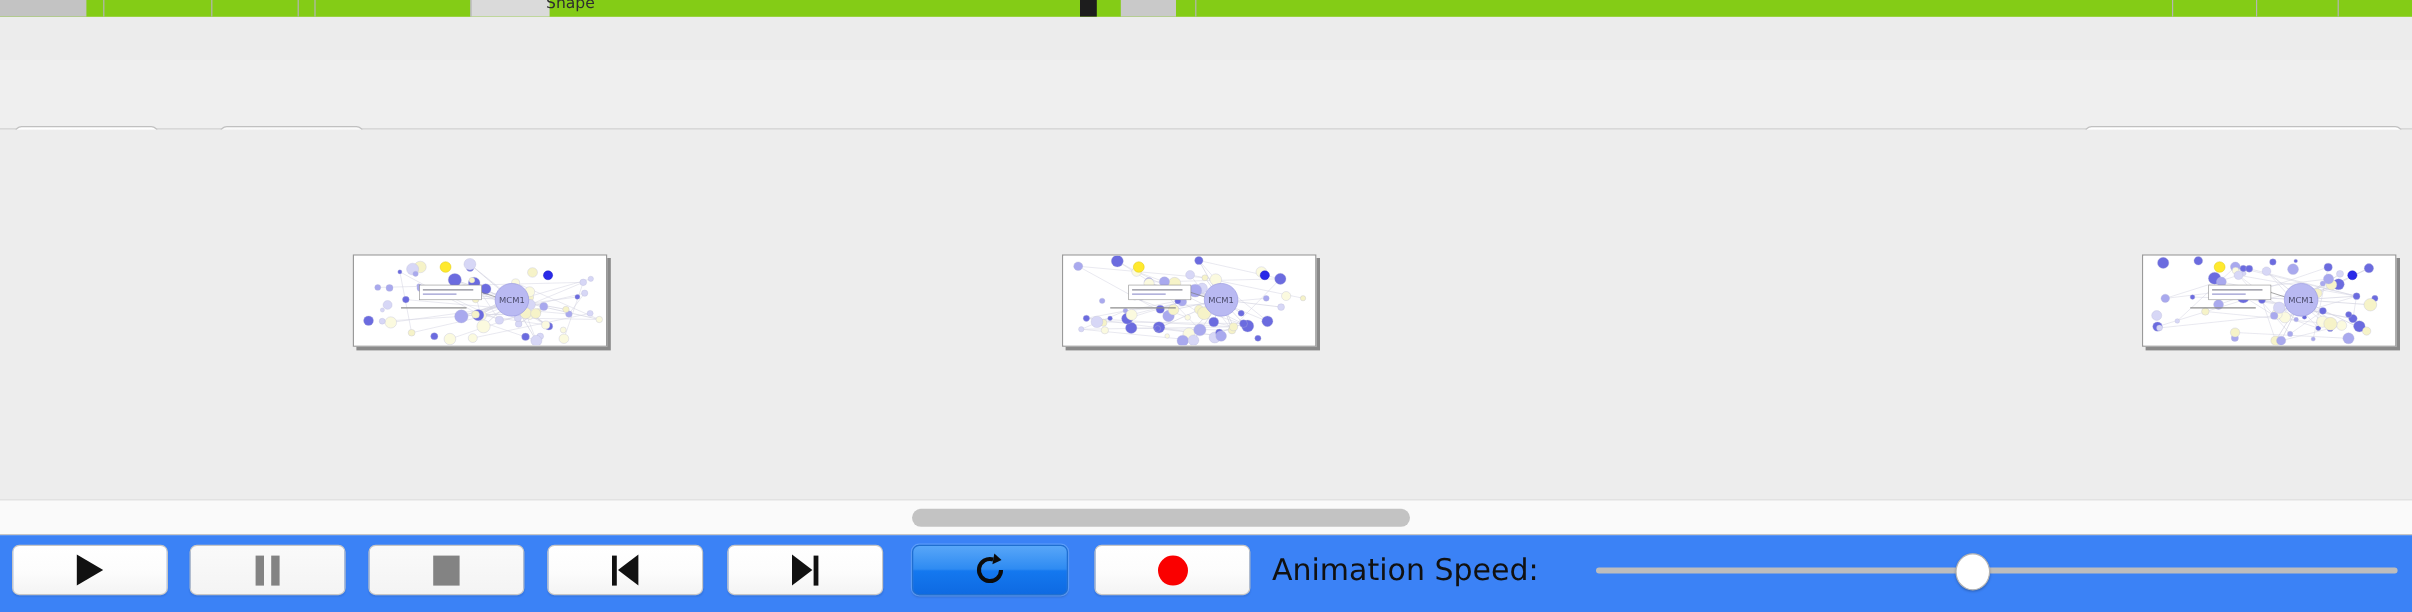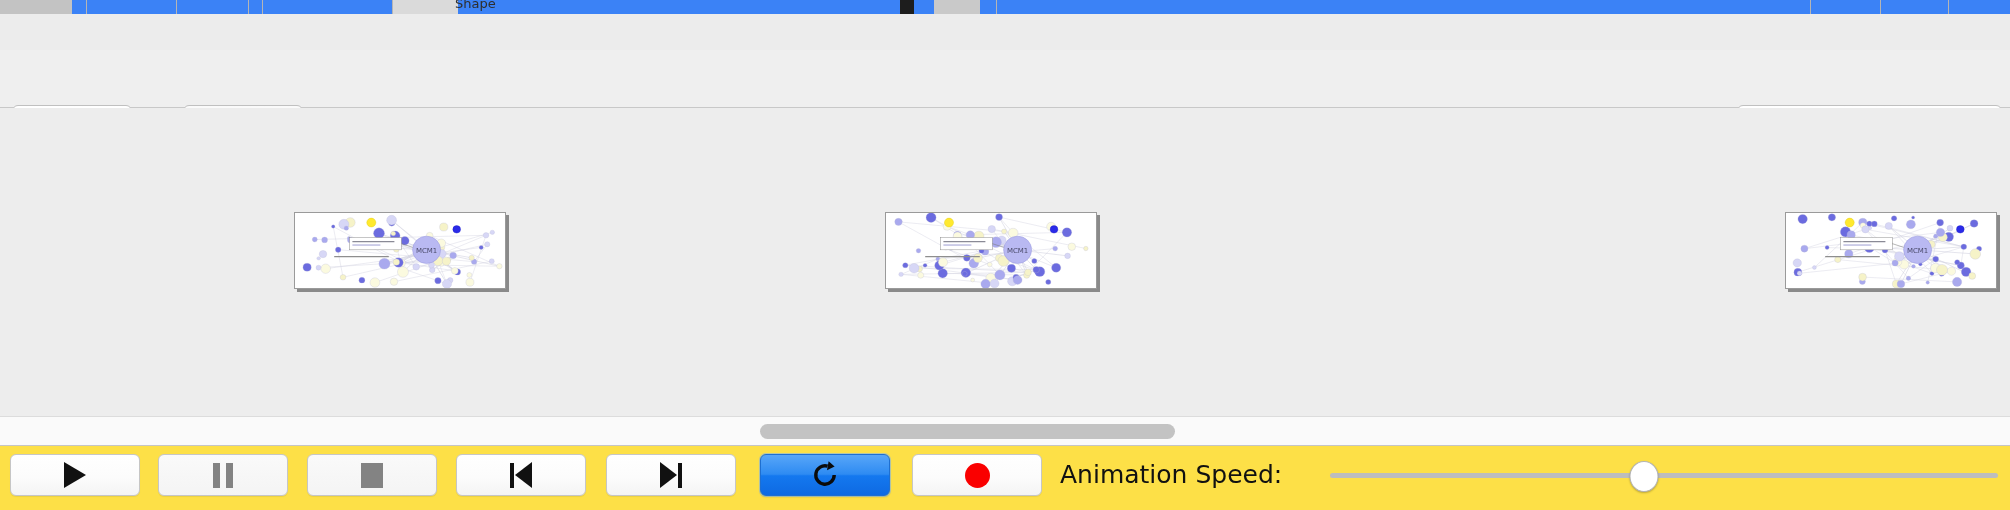--- a/index.html
+++ b/index.html
@@ -6,21 +6,21 @@
   html,body{margin:0;padding:0;}
   body{
     width:2010px;height:510px;overflow:hidden;
     font-family:"DejaVu Sans","Liberation Sans",sans-serif;
     background:#ececec;
     -webkit-font-smoothing:antialiased;
   }
   #app{position:relative;width:2010px;height:510px;}
 
   
-  .bg-strip{position:absolute;left:0;top:0;width:2010px;height:14px;background:#3b82f6;overflow:hidden;}
+  .bg-strip{position:absolute;left:0;top:0;width:2010px;height:14px;background:#84cc16;overflow:hidden;}
   .bg-strip .blk{position:absolute;top:0;height:14px;background:#c3c3c3;}
   .bg-strip .sep{position:absolute;top:0;height:14px;width:1px;background:#b5b5b5;}
   .bg-strip .ghost-text{position:absolute;top:-4px;font-size:13px;color:#2e2e2e;font-family:"DejaVu Sans","Liberation Sans",sans-serif;}
 
   
   .titlebar{
     position:absolute;left:0;top:14px;width:2010px;height:36px;
     background:linear-gradient(to bottom,#ececec 0%,#d8d8d8 100%);
     border-bottom:1px solid #b0b0b0;
     box-sizing:border-box;
@@ -75,21 +75,21 @@
 
   
   .hscroll{
     position:absolute;left:0;top:416px;width:2010px;height:30px;
     background:#fafafa;border-top:1px solid #dcdcdc;border-bottom:1px solid #c5c5c5;box-sizing:border-box;
   }
   .hscroll-thumb{position:absolute;top:7px;height:15px;border-radius:8px;background:#c3c3c3;}
 
   
   .playbar{
-    position:absolute;left:0;top:446px;width:2010px;height:64px;background:#fde047;
+    position:absolute;left:0;top:446px;width:2010px;height:64px;background:#3b82f6;
   }
   .pbtn{
     position:absolute;top:8px;height:42px;box-sizing:border-box;
     border:1px solid #c6c6c6;border-radius:6px;
     background:linear-gradient(to bottom,#ffffff 0%,#fcfcfc 55%,#f4f4f4 100%);
     box-shadow:0 1px 1px rgba(0,0,0,.07);
     display:flex;align-items:center;justify-content:center;cursor:default;user-select:none;
   }
   .pbtn.disabled{background:linear-gradient(to bottom,#fafafa 0%,#f4f4f4 100%);}
   .pbtn.active{

